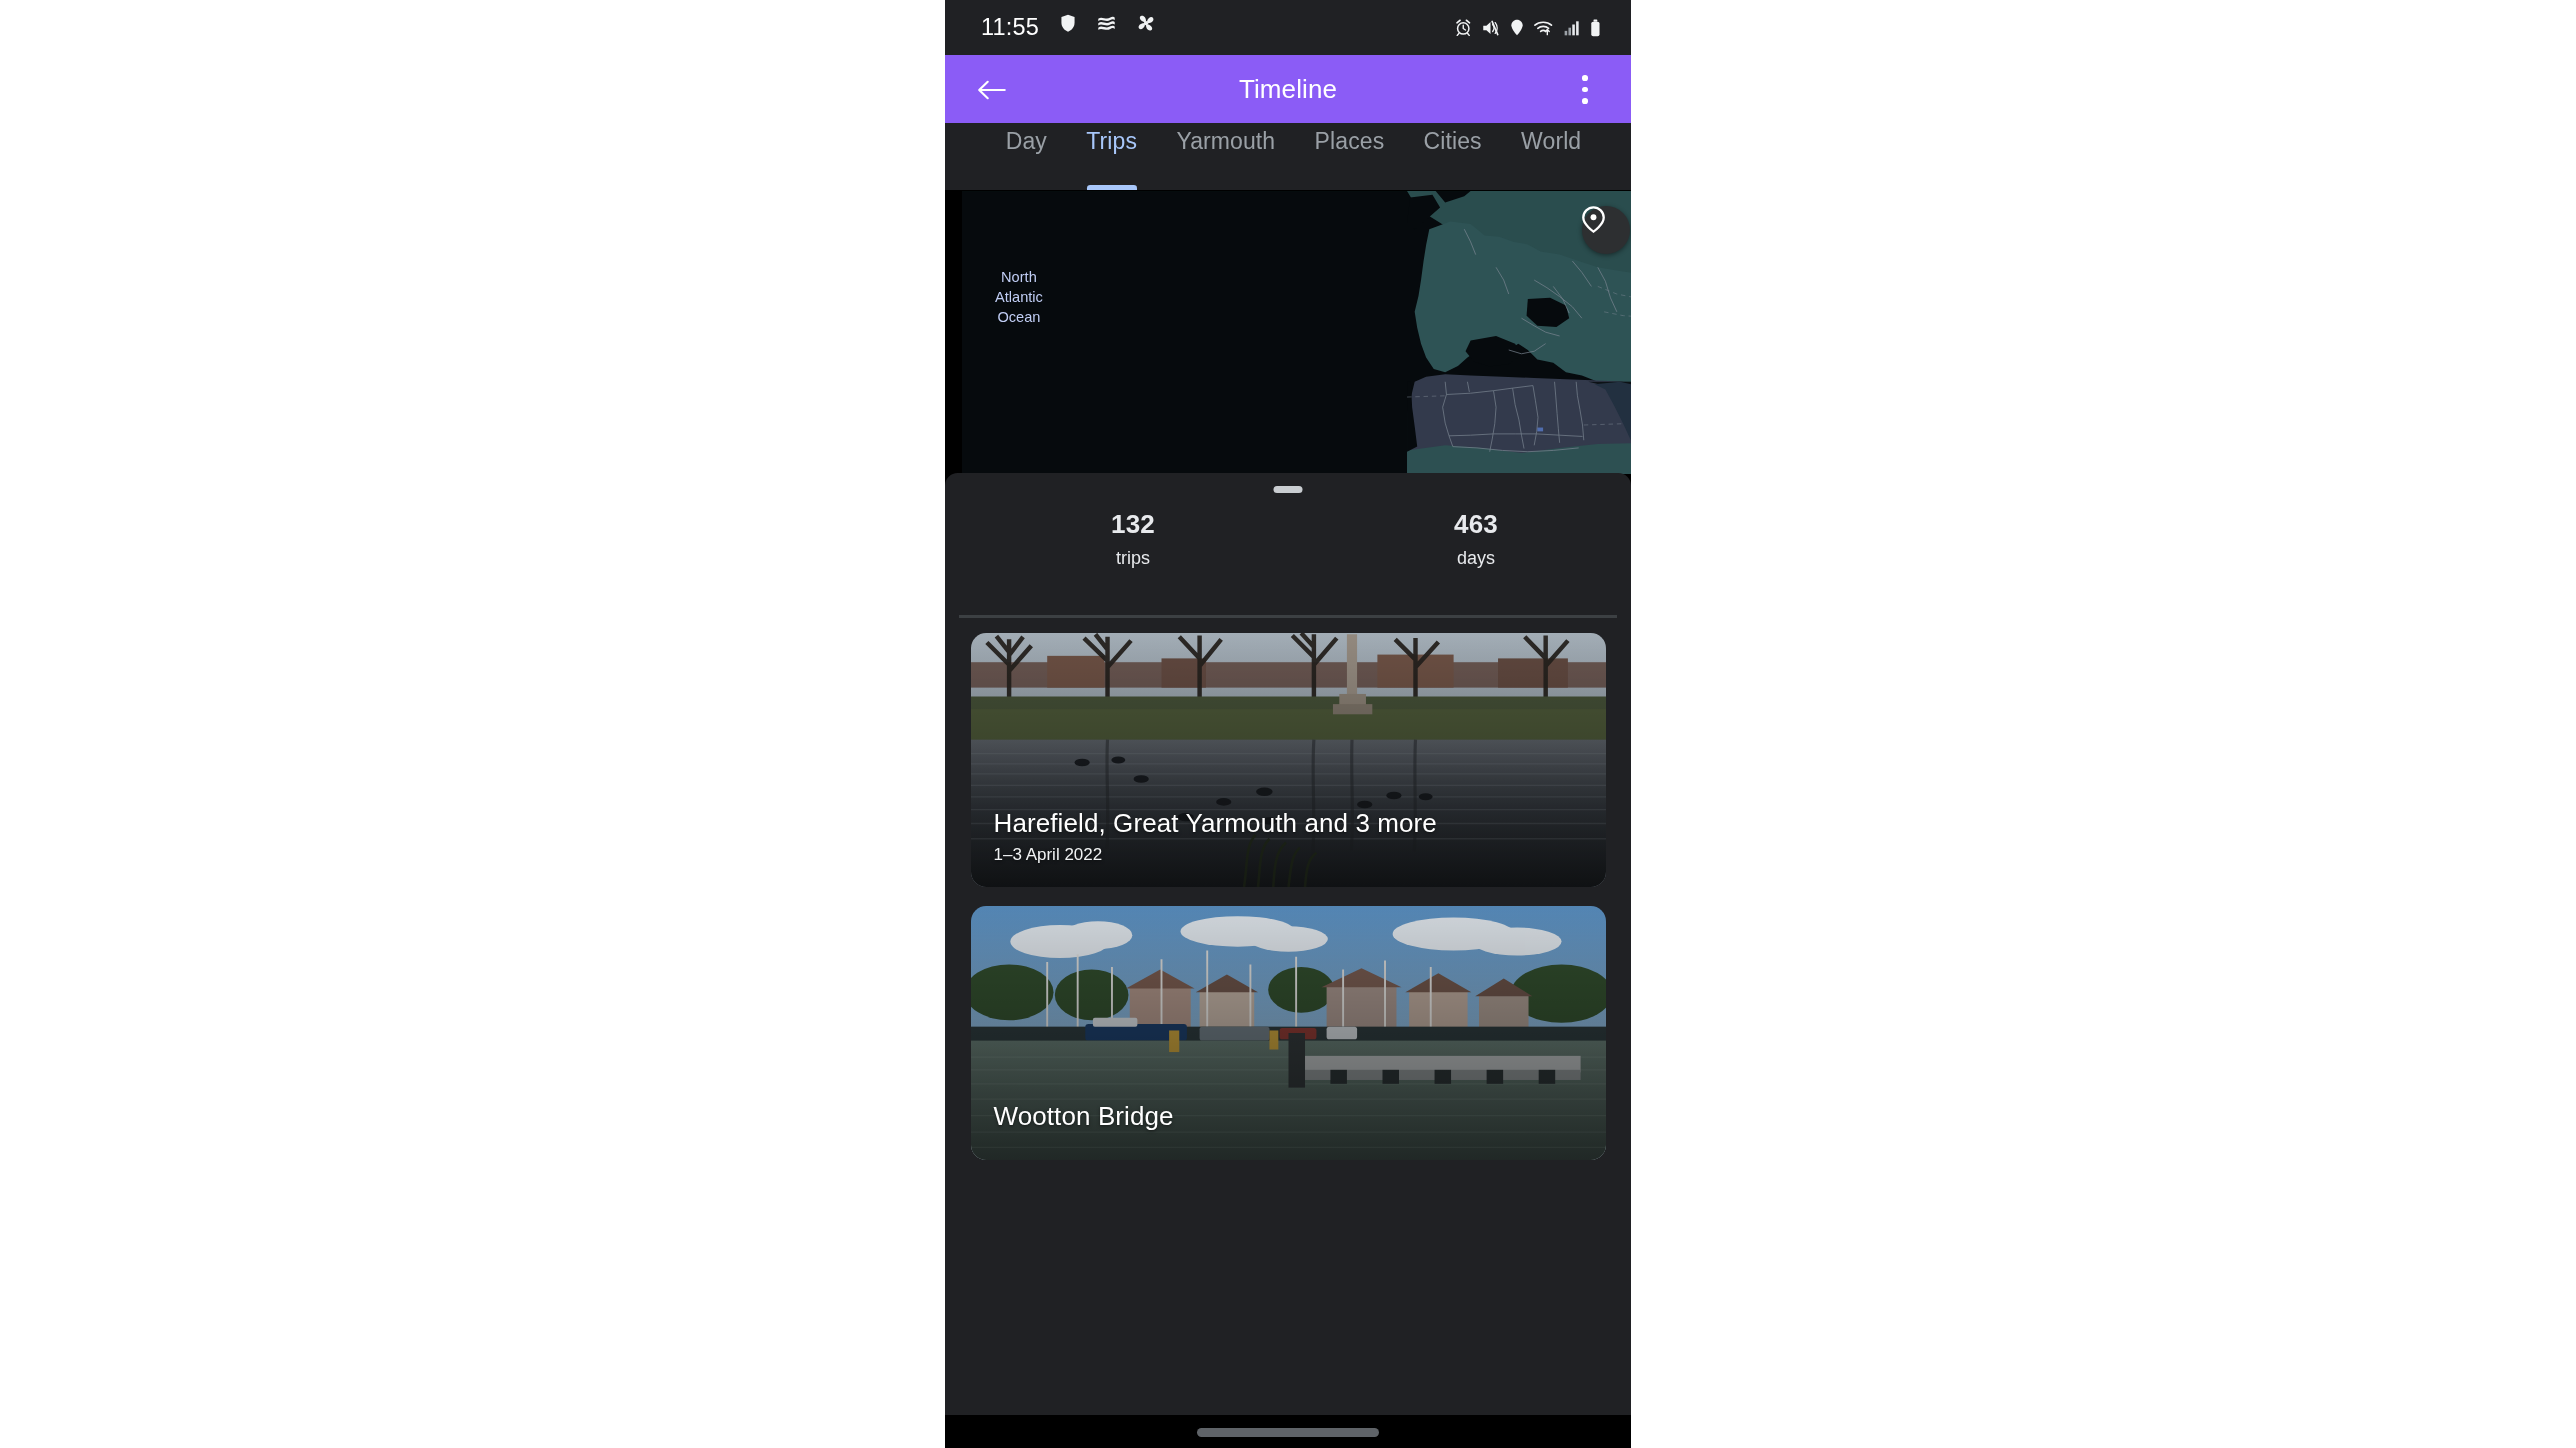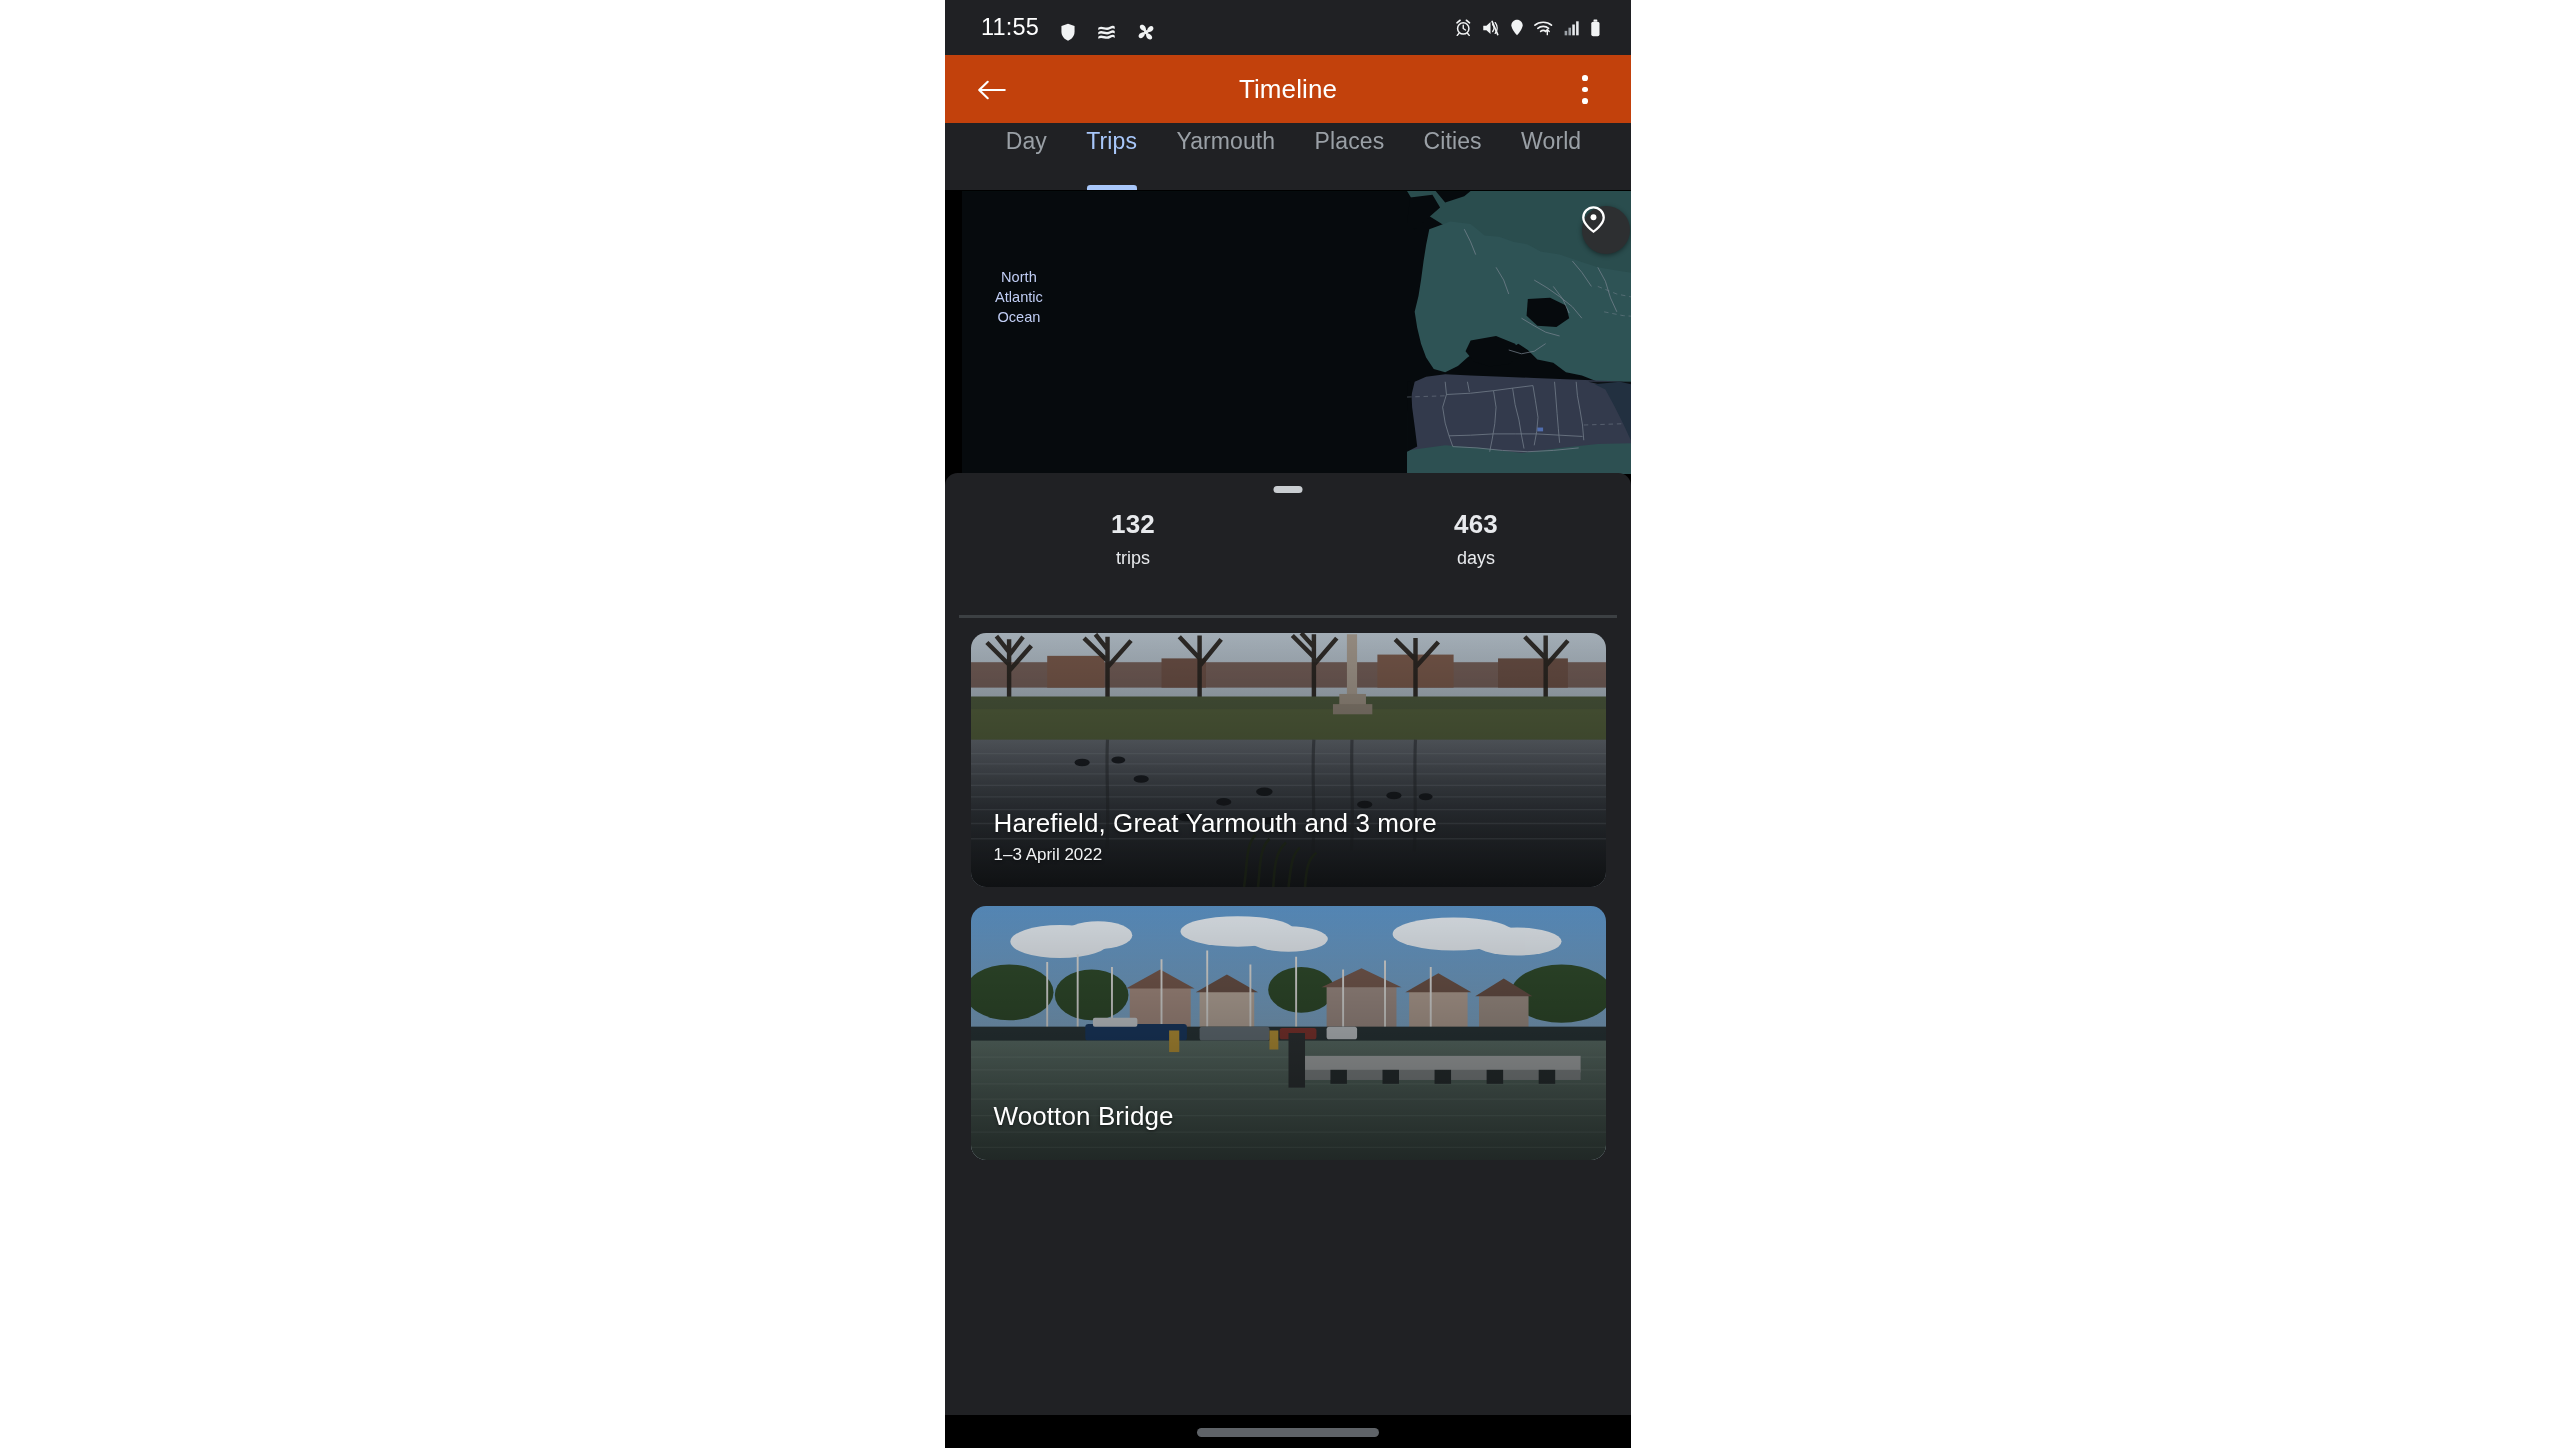--- a/index.html
+++ b/index.html
@@ -25,38 +25,38 @@
   }
 
   
   .statusbar {
     position: absolute; left: 0; top: 0;
     width: 100%; height: 55px;
     background: #202124;
     display: flex; align-items: center;
   }
   .sb-left {
-    display: flex; align-items: flex-end; gap: 21px;
+    display: flex; align-items: flex-start; gap: 21px;
     margin-left: 36px;
   }
   .sb-clock {
     color: #ffffff; font-size: 23.5px; letter-spacing: 0.2px;
     font-family: "Liberation Sans", sans-serif;
   }
   .sb-right {
     position: absolute; right: 30.5px; top: 0; height: 55px;
     display: flex; align-items: center; gap: 10.8px;
   }
   .sb-ic { display: block; }
 
   
   .appbar {
     position: absolute; left: 0; top: 55px;
     width: 100%; height: 69px;
-    background: #c2410c;
+    background: #8b5cf6;
     display: flex; align-items: center;
   }
   .appbar-title {
     position: absolute; left: 0; right: 0; text-align: center;
     color: #ffffff; font-size: 26px; letter-spacing: 0.1px;
   }
   .back-btn {
     position: absolute; left: 23px; top: 50%;
     transform: translateY(-50%);
     width: 46px; height: 46px;

